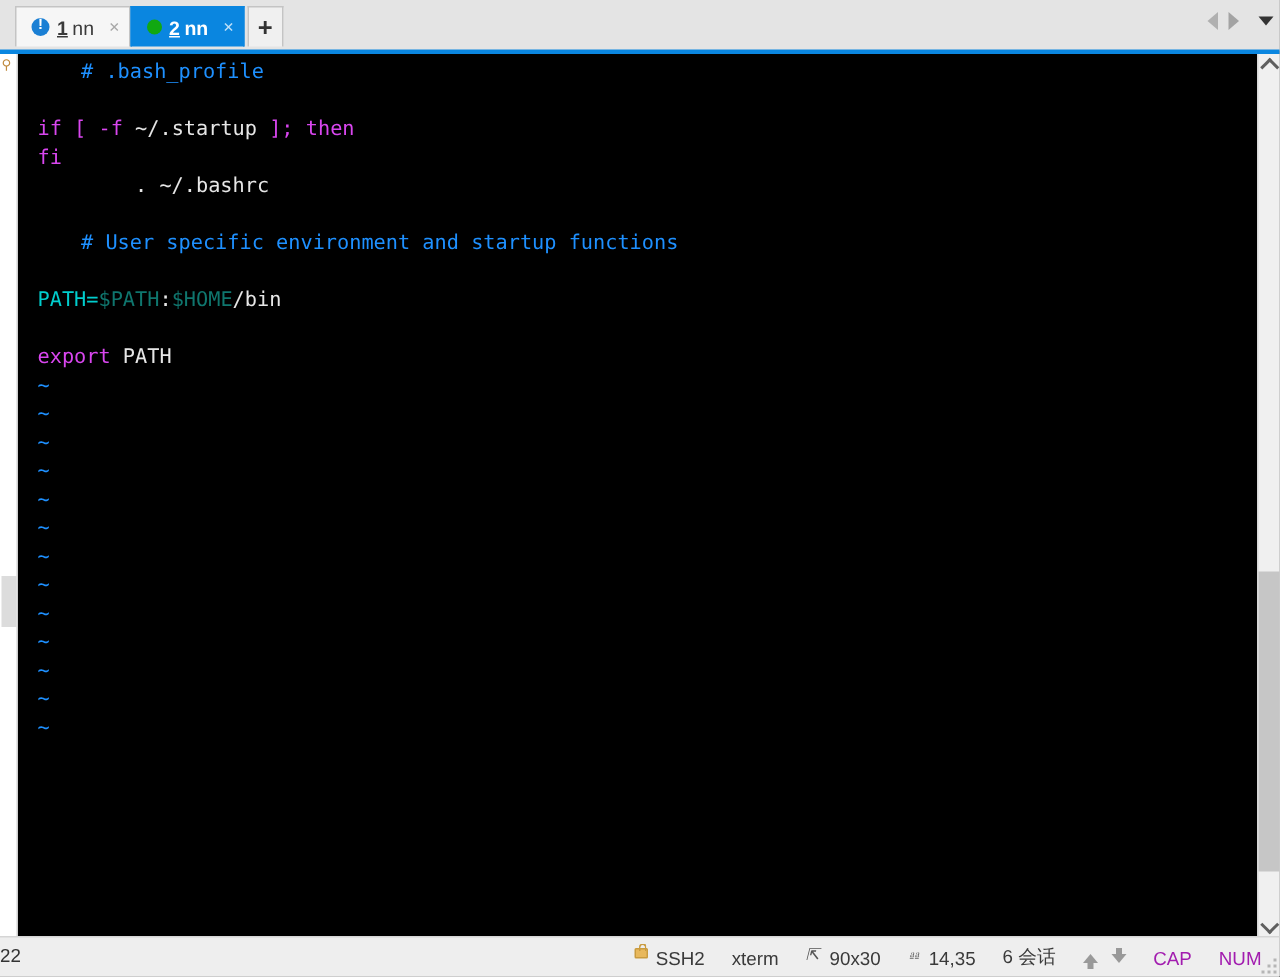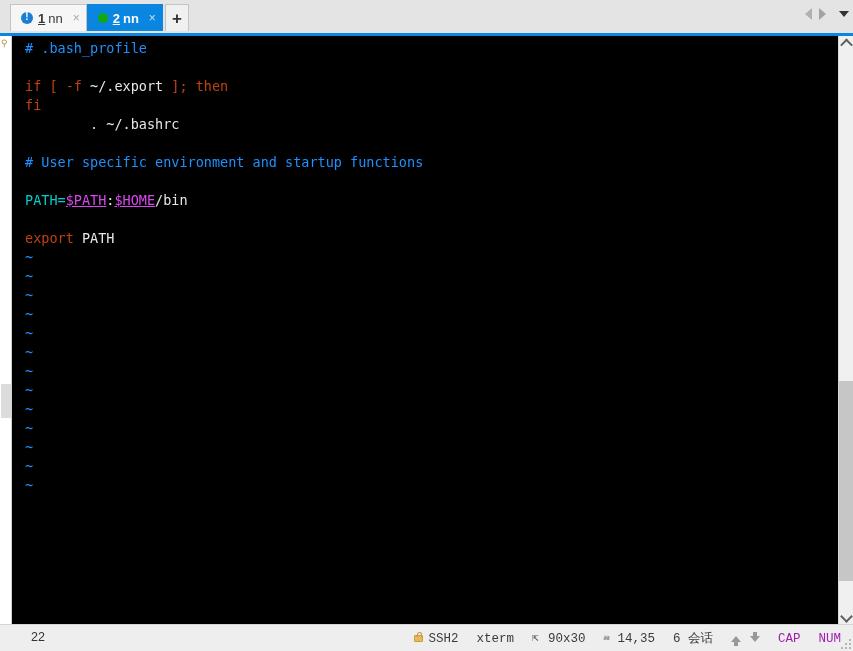--- a/index.html
+++ b/index.html
@@ -179,24 +179,24 @@
     font-family: "DejaVu Sans Mono", monospace;
     font-size: 13.5px;
     line-height: 19px;
   }
   .term-inner {
     padding: 3px 0 0 13px;
   }
   .line { white-space: pre; height: 19px; }
 
   
-  .c-comment { color: #1e90ff; }
-  .c-stmt    { color: #c2410c; }
+  .c-comment { color: #1e90ff; margin-left: 29px; }
+  .c-stmt    { color: #d946ef; }
   .c-ident   { color: #00cdcd; }
-  .c-var     { color: #d946ef; text-decoration: underline; }
+  .c-var     { color: #0f766e; }
   .c-plain   { color: #e6e6e6; }
   .c-tilde   { color: #1e90ff; }
   .cursor {
     background: #00ff00;
     color: #00ff00;
     display: inline-block;
     width: 8px;
   }
 
   .vim-status {
@@ -250,31 +250,30 @@
     box-sizing: border-box;
     font-size: 12.5px;
     color: #3a3a3a;
   }
   .sb-left {
     position: absolute;
     left: 0; top: 5px;
     color: #333;
     overflow: hidden;
     white-space: nowrap;
-    padding-left: 31px;
   }
   .sb-right {
     position: absolute;
     right: 12px; top: 5px;
     display: flex;
     align-items: center;
     gap: 0;
     white-space: nowrap;
   }
-  .sb-cell { display: flex; align-items: center; margin-left: 18px; font-family: Liberation Mono, monospace; }
+  .sb-cell { display: flex; margin-left: 18px; }
   .sb-cell:first-child { margin-left: 0; }
   .lock {
     width: 9px; height: 7px;
     background: #e8b85c;
     border: 1px solid #c99b3f;
     border-radius: 1px;
     position: relative;
     margin-right: 5px;
     box-sizing: border-box;
   }
@@ -367,21 +366,21 @@
 <div class="left-rail">
   <span class="rail-icon">⚲</span>
   <span class="rail-thumb"></span>
 </div>
 
 <div class="terminal">
   <div class="term-inner">
     <div id="term-lines">
         <div class="line"><span class="c-comment"># .bash_profile</span></div>
         <div class="line">&nbsp;</div>
-        <div class="line"><span class="c-stmt">if </span><span class="c-stmt">[ </span><span class="c-stmt">-f </span><span class="c-plain">~/.export </span><span class="c-stmt">]; </span><span class="c-stmt">then</span></div>
+        <div class="line"><span class="c-stmt">if </span><span class="c-stmt">[ </span><span class="c-stmt">-f </span><span class="c-plain">~/.startup </span><span class="c-stmt">]; </span><span class="c-stmt">then</span></div>
         <div class="line"><span class="c-stmt">fi</span></div>
         <div class="line"><span class="c-plain">        . ~/.bashrc</span></div>
         <div class="line">&nbsp;</div>
         <div class="line"><span class="c-comment"># User specific environment and startup functions</span></div>
         <div class="line">&nbsp;</div>
         <div class="line"><span class="c-ident">PATH=</span><span class="c-var">$PATH</span><span class="c-plain">:</span><span class="c-var">$HOME</span><span class="c-plain">/bin</span></div>
         <div class="line">&nbsp;</div>
         <div class="line"><span class="c-stmt">export </span><span class="c-plain">PATH</span></div>
       </div>
     <div id="term-tildes">

